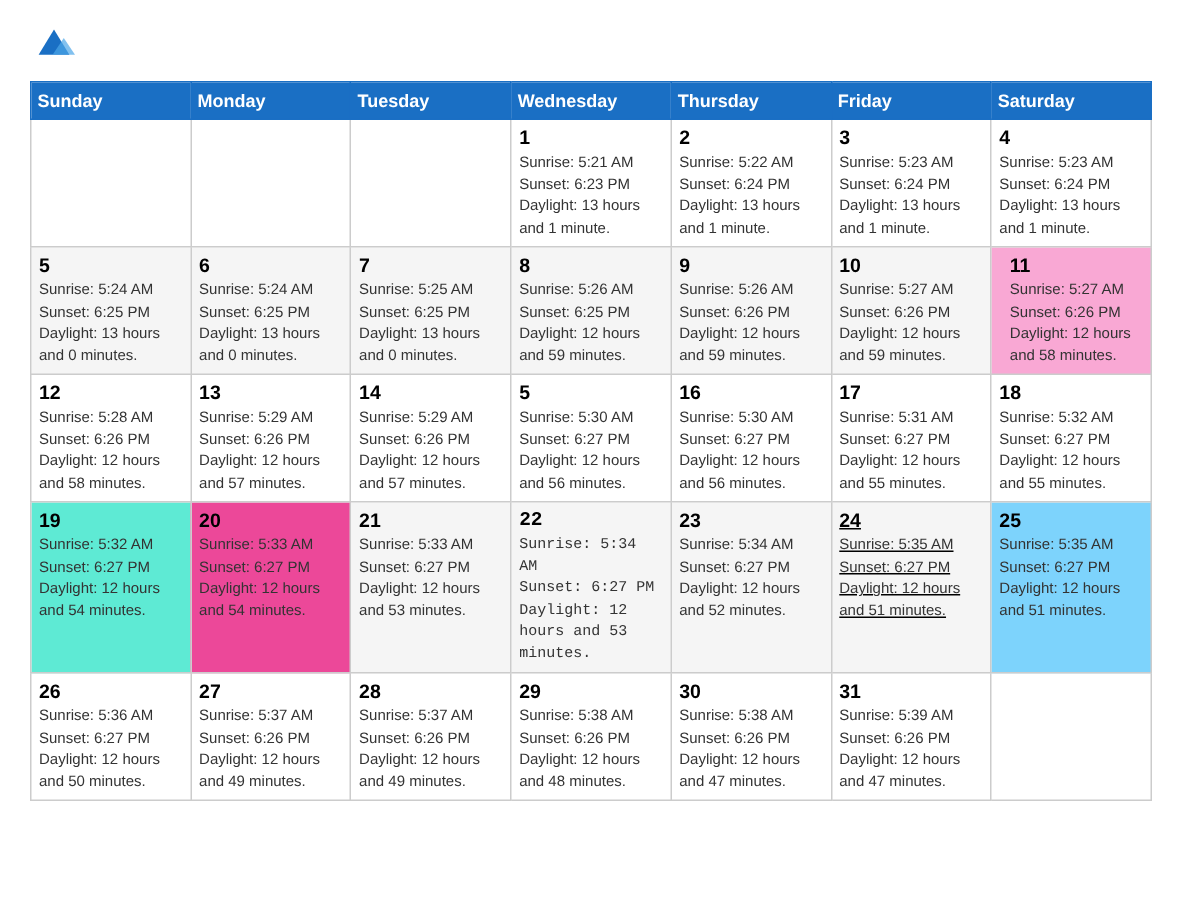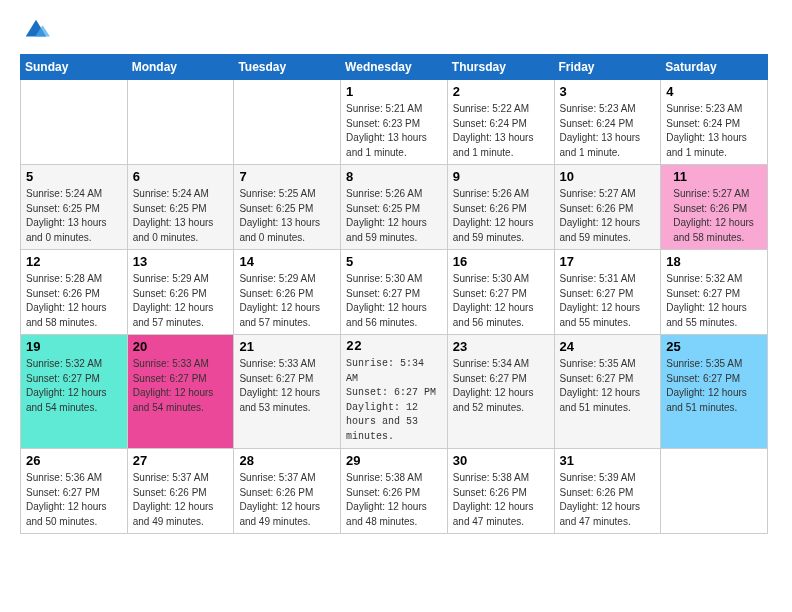--- a/index.html
+++ b/index.html
@@ -222,21 +222,21 @@
             <div class="day-info">Sunrise: 5:33 AM<br>Sunset: 6:27 PM<br>Daylight: 12 hours and 53 minutes.</div>
           </td>
           <td style="background: rgb(245, 245, 245); font-family: Liberation Mono, monospace;">
             <span class="day-num">22</span>
             <div class="day-info">Sunrise: 5:34 AM<br>Sunset: 6:27 PM<br>Daylight: 12 hours and 53 minutes.</div>
           </td>
           <td style="background: rgb(245, 245, 245);">
             <span class="day-num">23</span>
             <div class="day-info">Sunrise: 5:34 AM<br>Sunset: 6:27 PM<br>Daylight: 12 hours and 52 minutes.</div>
           </td>
-          <td style="background: rgb(245, 245, 245);">
+          <td style="background: rgb(245, 245, 245); text-decoration: underline;">
             <span class="day-num">24</span>
             <div class="day-info">Sunrise: 5:35 AM<br>Sunset: 6:27 PM<br>Daylight: 12 hours and 51 minutes.</div>
           </td>
           <td style="background: #7dd3fc;">
             <span class="day-num">25</span>
             <div class="day-info">Sunrise: 5:35 AM<br>Sunset: 6:27 PM<br>Daylight: 12 hours and 51 minutes.</div>
           </td>
         </tr>
         <tr>
           <td>

